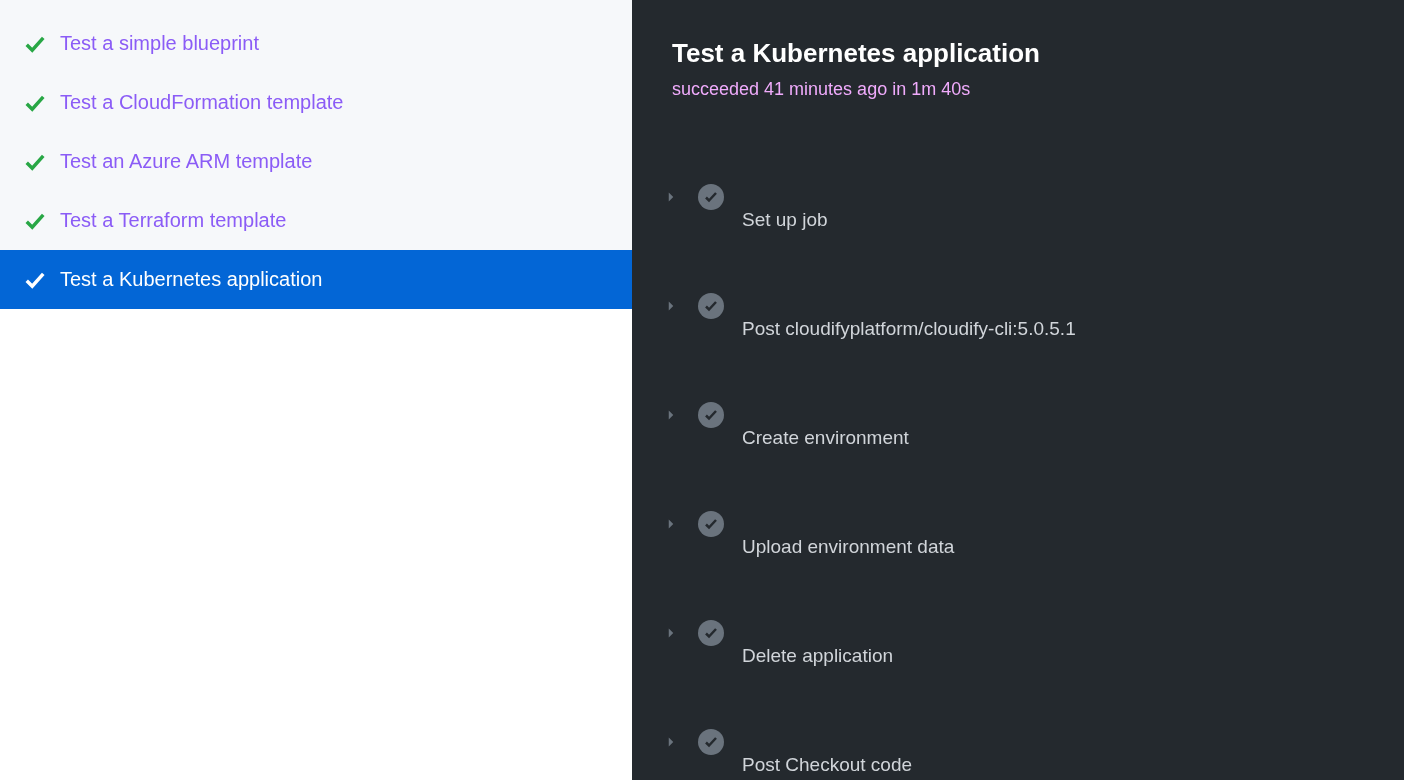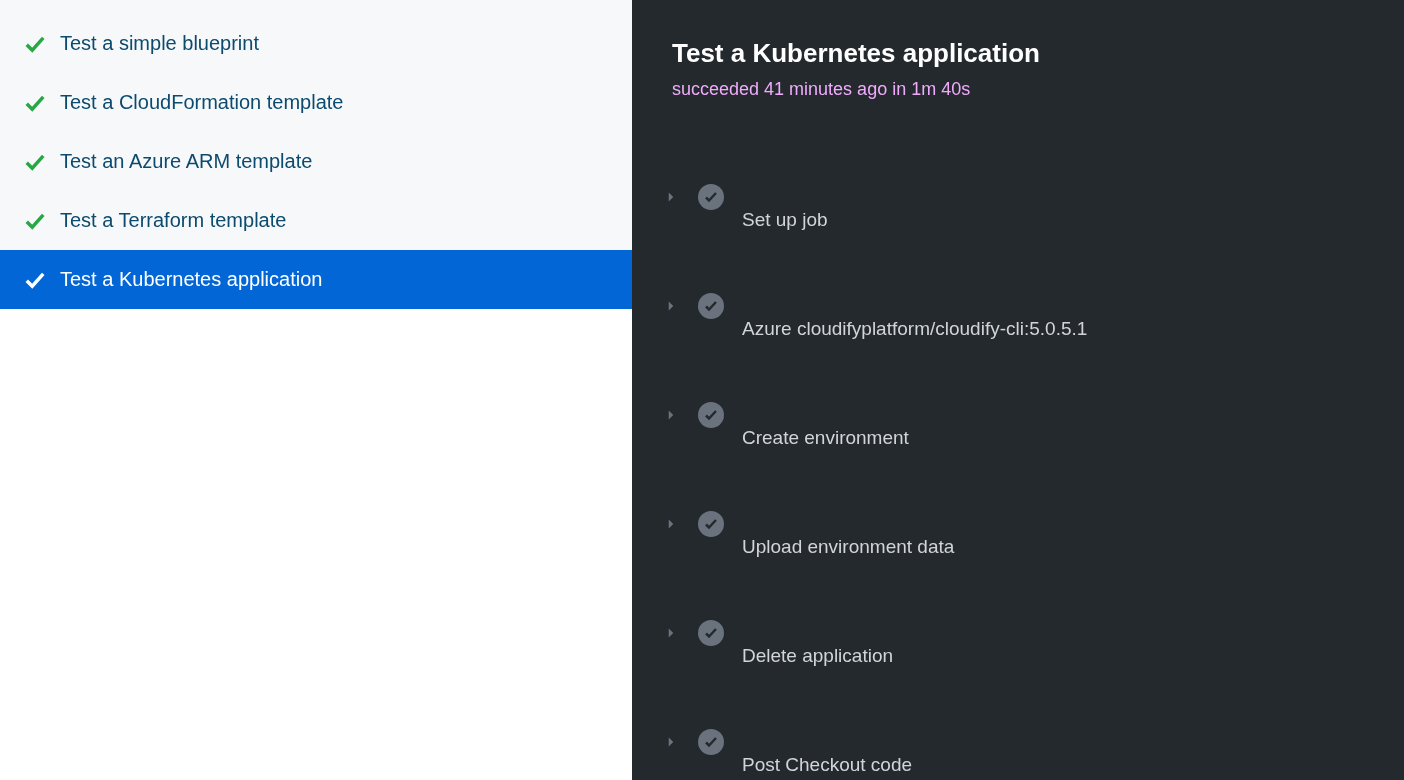--- a/index.html
+++ b/index.html
@@ -58,21 +58,21 @@
     }
     .job-item .check-icon {
       position: absolute;
       left: 24px;
       top: 50%;
       transform: translateY(-50%);
       width: 22px;
       height: 22px;
     }
     .job-item .job-label {
-      color: #0c4a6e;
+      color: #8b5cf6;
     }
     .job-item.selected .job-label {
       color: #ffffff;
     }
     .main-panel {
       flex: 1;
       background: #24292e;
       padding: 38px 0 0 0;
     }
     .main-header {
@@ -191,21 +191,21 @@
       <span class="step-chevron">
         <svg viewBox="0 0 16 16" fill="#6a737d">
             <path d="M6 4l4 4-4 4"></path>
           </svg>
       </span>
       <span class="step-status">
         <svg viewBox="0 0 16 16" width="16" height="16" fill="none" stroke="#24292e" stroke-width="2.5">
             <path d="M3 8.5l3 3 7-7.5"></path>
           </svg>
       </span>
-      <span class="step-label">Azure cloudifyplatform/cloudify-cli:5.0.5.1</span>
+      <span class="step-label">Post cloudifyplatform/cloudify-cli:5.0.5.1</span>
     </div>
     <div class="step-item">
       <span class="step-chevron">
         <svg viewBox="0 0 16 16" fill="#6a737d">
             <path d="M6 4l4 4-4 4"></path>
           </svg>
       </span>
       <span class="step-status">
         <svg viewBox="0 0 16 16" width="16" height="16" fill="none" stroke="#24292e" stroke-width="2.5">
             <path d="M3 8.5l3 3 7-7.5"></path>

